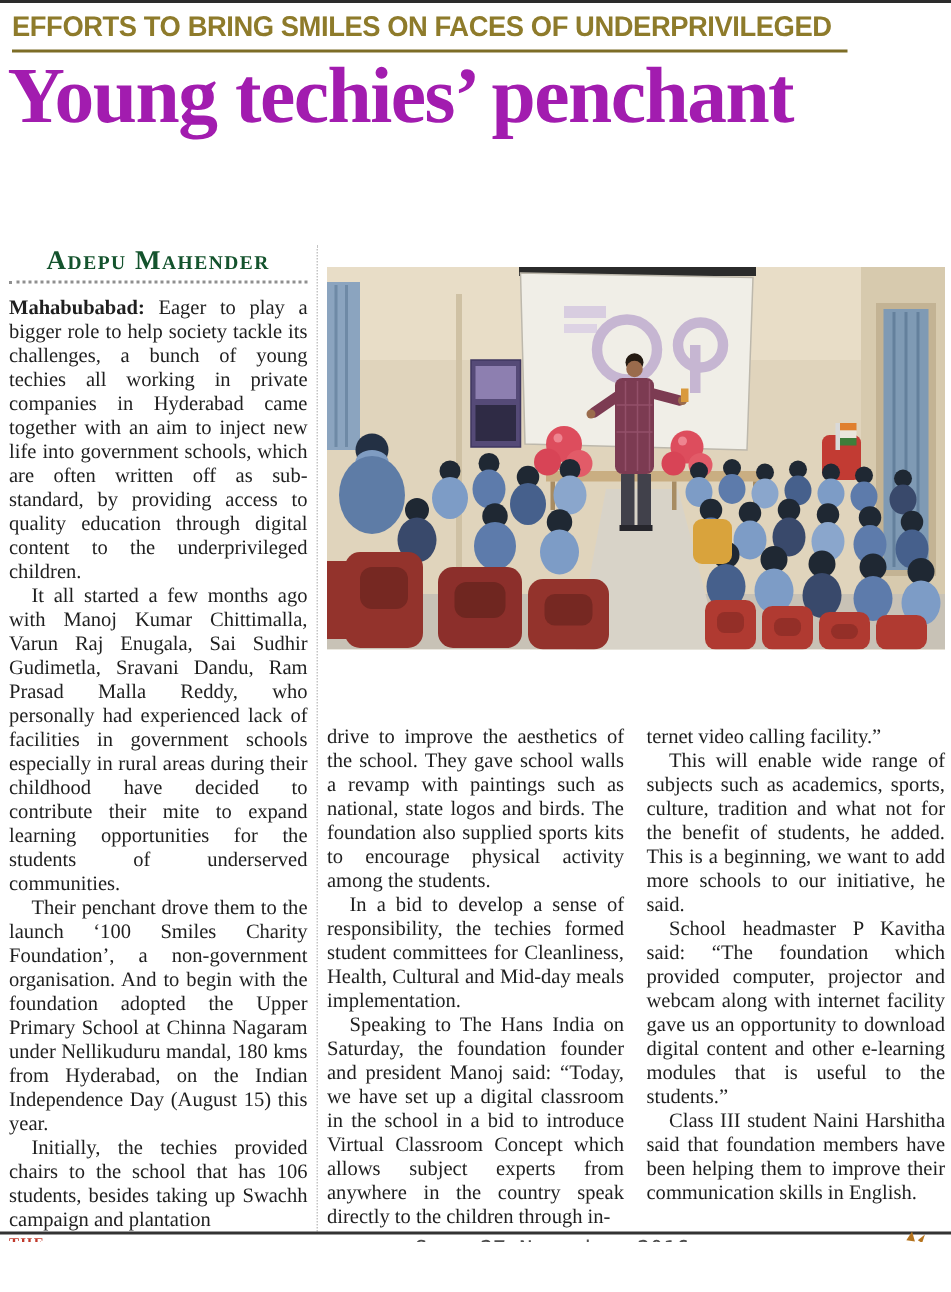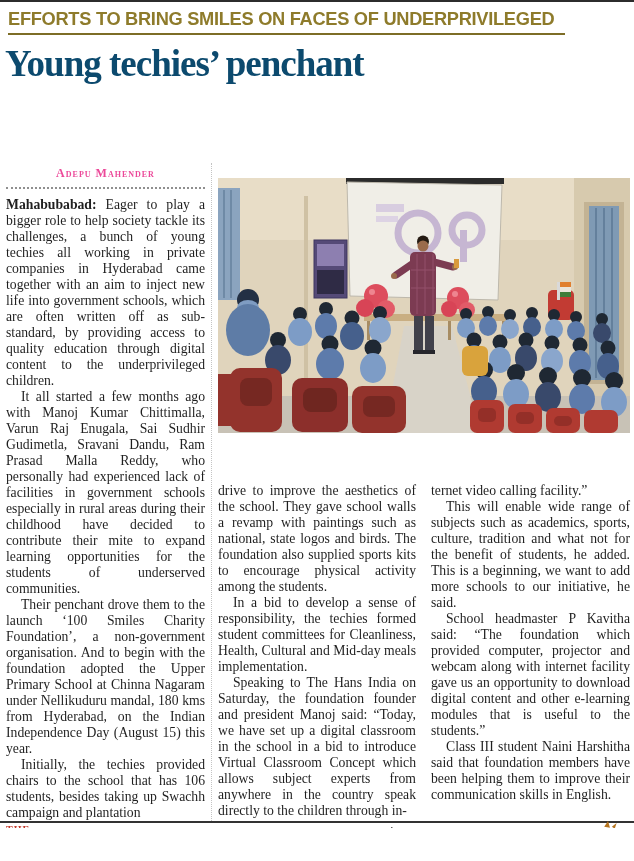--- a/index.html
+++ b/index.html
@@ -13,34 +13,34 @@
     position:absolute;top:7px;left:8px;width:600px;
     font-family:"Liberation Sans",sans-serif;font-weight:700;
     font-size:19px;line-height:23px;color:#8e7b2b;letter-spacing:-0.3px;
     transform:scaleX(0.96);transform-origin:left center;white-space:nowrap;
   }
   .kicker-rule{position:absolute;top:33px;left:8px;width:557px;height:2px;background:#7d6d26;}
   
   .headline{
     position:absolute;top:36px;left:5px;width:625px;margin:0;
     font-family:"Liberation Serif",serif;font-weight:700;
-    font-size:37px;line-height:56px;color:#0c4a6e;letter-spacing:-1px;
+    font-size:53px;line-height:56px;color:#a21caf;letter-spacing:-1px;
   }
   .headline .hl{display:block;}
   
   .col{
     position:absolute;font-size:13.7px;line-height:16px;text-align:justify;
     hyphens:auto;-webkit-hyphens:auto;color:#1f1f1f;
   }
   .col1{left:6px;top:163px;width:206px;box-sizing:border-box;padding-right:6px;border-right:1px dotted #c4c4c4;}
   .col2{left:218px;top:483px;width:198px;}
   .col3{left:431px;top:483px;width:199px;}
   .byline{
-    text-align:center;font-variant:small-caps;font-weight:700;font-size:12px;
-    letter-spacing:1px;color:#ec4899;padding:2px 0 6px 0;
+    text-align:center;font-variant:small-caps;font-weight:700;font-size:18px;
+    letter-spacing:1px;color:#14532d;padding:2px 0 6px 0;
     border-bottom:2px dotted #8f8f8f;margin-bottom:8px;
   }
   .para{margin:0;text-indent:15px;}
   .para.noindent{text-indent:0;}
   .lead{font-weight:700;}
   
   .photo{position:absolute;left:218px;top:178px;width:412px;height:255px;}
   .photo svg{display:block;width:100%;height:100%;}
   .caption{
     position:absolute;left:218px;top:439px;width:406px;

